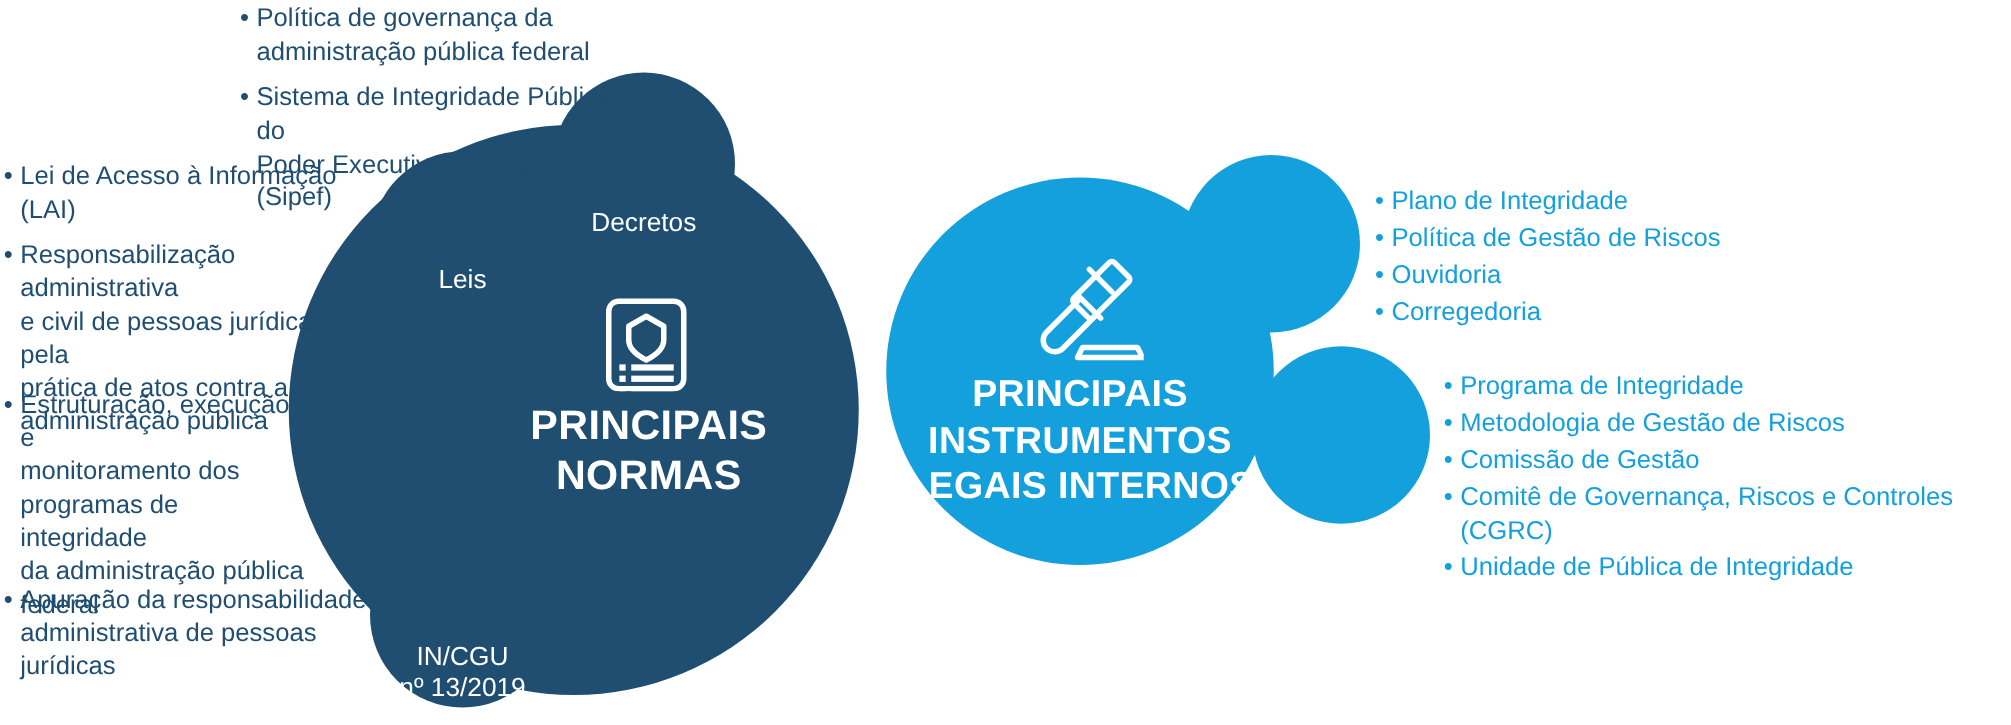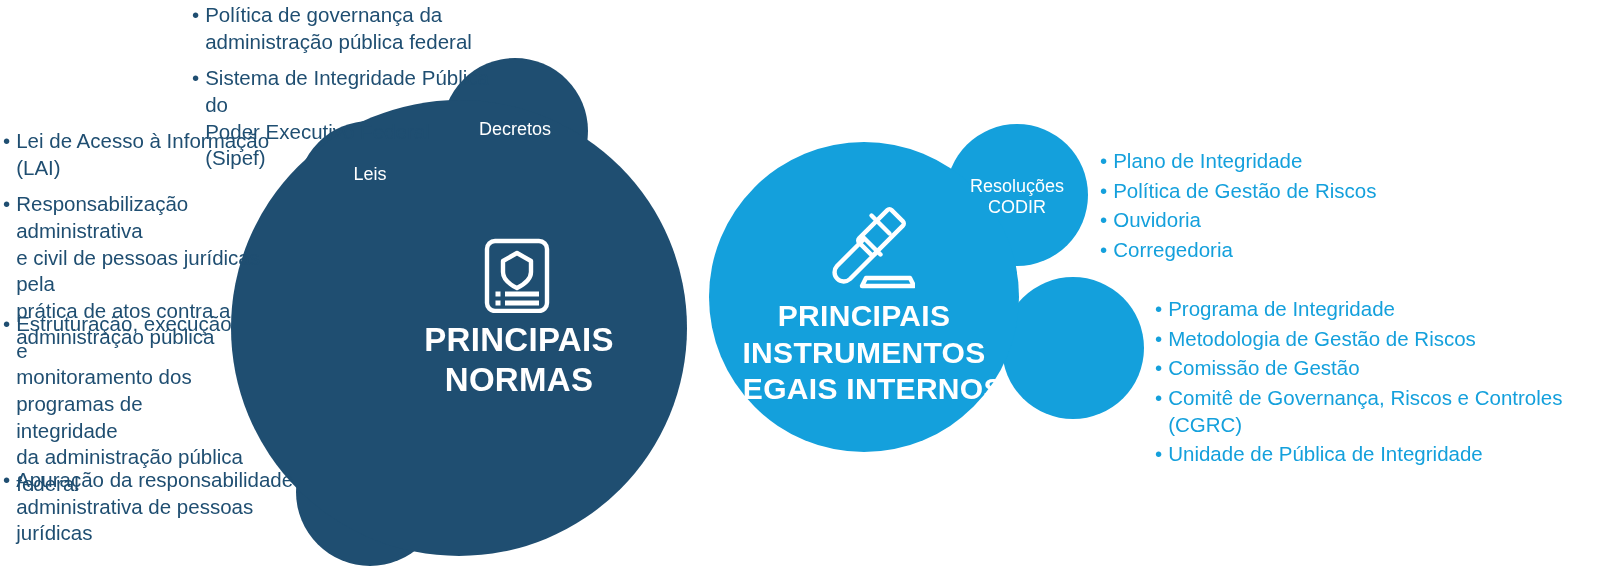--- a/index.html
+++ b/index.html
@@ -26,22 +26,23 @@
   }
   .bubble-label {
     position: absolute;
     color: #ffffff;
     text-align: center;
     line-height: 1.18;
     white-space: pre-line;
     pointer-events: none;
   }
   .bubble-label.small {
-    font-size: 18px;
+    font-size: 21px;
     font-weight: 400;
+    margin-top: 48px;
   }
   .bubble-label.hub {
     font-weight: bold;
     letter-spacing: 0.3px;
   }
   .bullet-block {
     position: absolute;
     line-height: 1.3;
   }
   .bullet-block.dark {
@@ -118,26 +119,26 @@
         <path d="M51 73 h44 l4 8 h-52 z"></path>
       </g>
     </svg>
   </div>
 
   <div class="bubble-label small" style="left:455px; top:119px; width:120px;">Decretos</div>
 
   <div class="bubble-label small" style="left:310px; top:164px; width:120px;">Leis</div>
 
 
+  <div class="bubble-label small" style="left:300px; top:466px; width:140px;">IN/CGU
+nº 13/2019</div>
 
   <div class="bubble-label hub" style="left:379px; top:320px; width:280px; font-size:33px; line-height:1.2;">PRINCIPAIS
 NORMAS</div>
 
-  <div class="bubble-label small" style="left:952px; top:176px; width:130px;">Resoluções
-CODIR</div>
 
 
   <div class="bubble-label hub" style="left:714px; top:298px; width:300px; font-size:30px; line-height:1.22;">PRINCIPAIS
 INSTRUMENTOS
 LEGAIS INTERNOS</div>
 
   <div class="bullet-block dark" style="left:192px; top:2px; width:300px;">
     <div class="bullet-row">
       <span class="bullet-dot">•</span>
       <span class="bullet-text">Política de governança da

